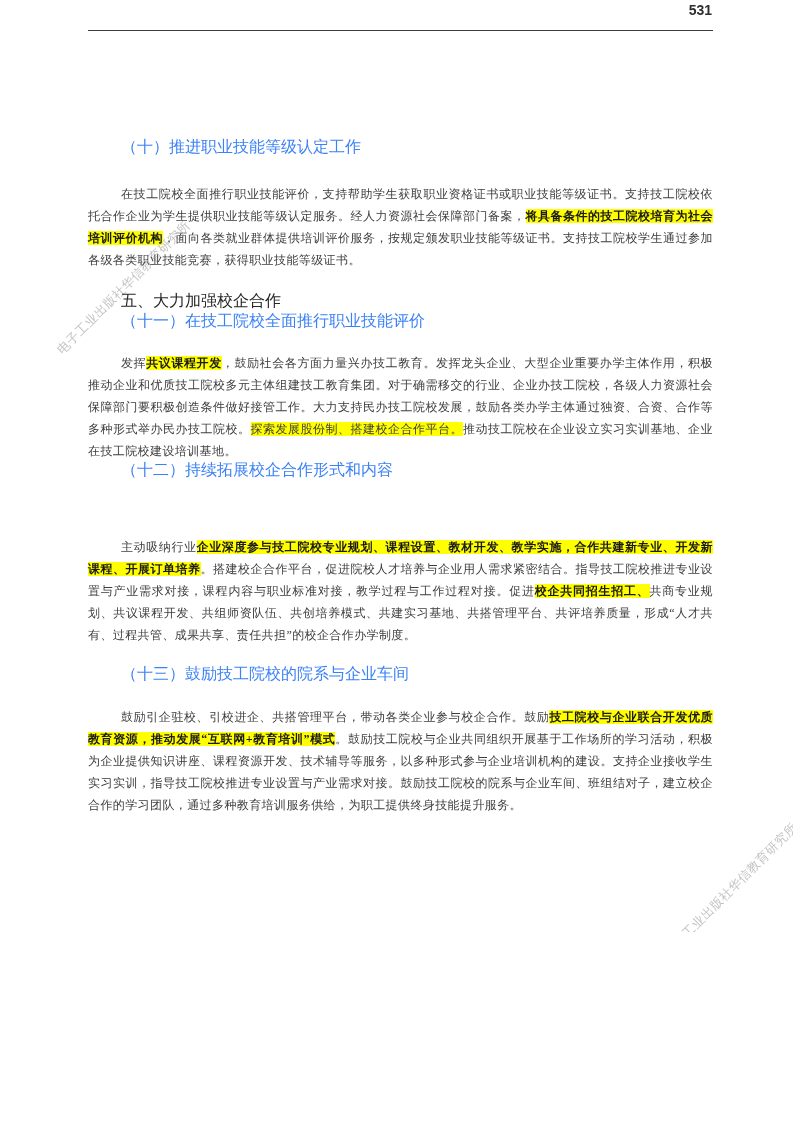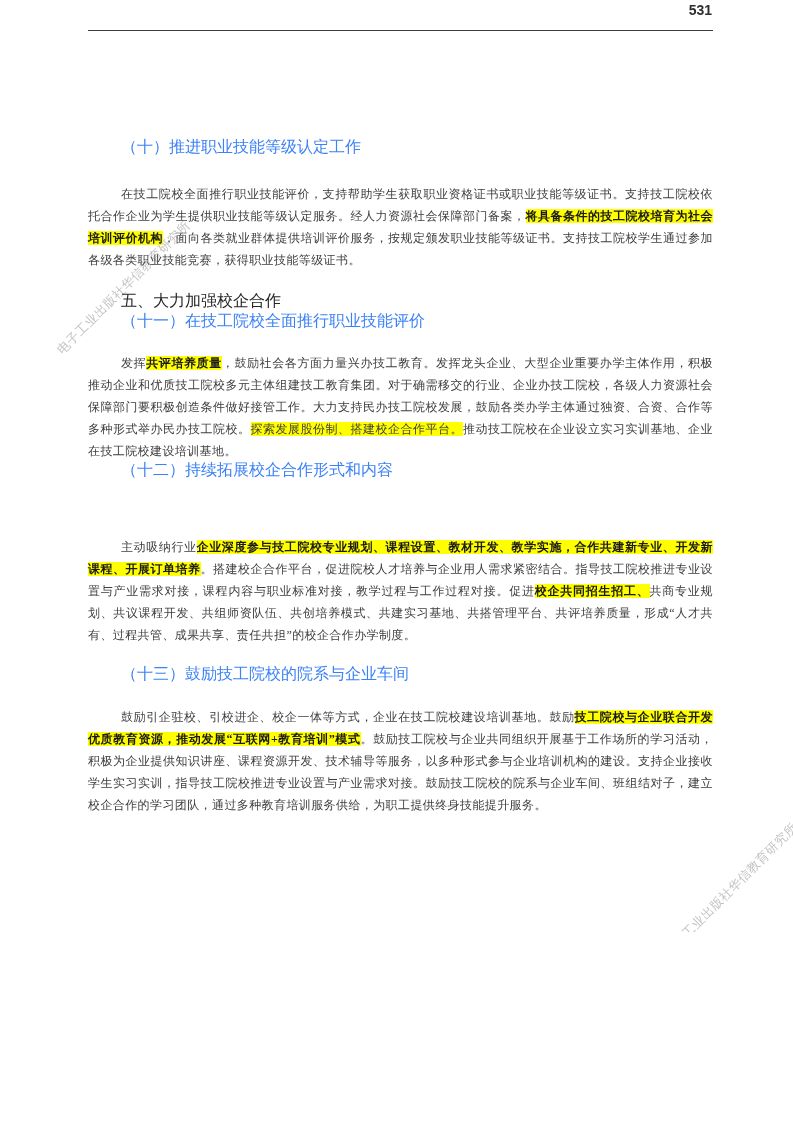--- a/index.html
+++ b/index.html
@@ -59,22 +59,22 @@
 
   <div class="watermark wm-left">电子工业出版社华信教育研究所</div>
   <div class="watermark wm-right">电子工业出版社华信教育研究所</div>
 
   <div class="content">
     <h3 class="sub" style="top:137px">（十）推进职业技能等级认定工作</h3>
     <p class="body" style="top:167px"><span class="run-n">在技工院校全面推行职业技能评价，支持帮助学生获取职业资格证书或职业技能等级证书。支持技工院校依托合作企业为学生提供职业技能等级认定服务。经人力资源社会保障部门备案，</span><span class="run-hb">将具备条件的技工院校培育为社会培训评价机构</span><span class="run-n">，面向各类就业群体提供培训评价服务，按规定颁发职业技能等级证书。支持技工院校学生通过参加各级各类职业技能竞赛，获得职业技能等级证书。</span></p>
 
     <h2 class="sec" style="top:291px">五、大力加强校企合作</h2>
     <h3 class="sub" style="top:311px">（十一）在技工院校全面推行职业技能评价</h3>
-    <p class="body" style="top:336px"><span class="run-n">发挥</span><span class="run-hb">共评培养质量</span><span class="run-n">，鼓励社会各方面力量兴办技工教育。发挥龙头企业、大型企业重要办学主体作用，积极推动企业和优质技工院校多元主体组建技工教育集团。对于确需移交的行业、企业办技工院校，各级人力资源社会保障部门要积极创造条件做好接管工作。大力支持民办技工院校发展，鼓励各类办学主体通过独资、合资、合作等多种形式举办民办技工院校。</span><span class="run-hl">探索发展股份制、搭建校企合作平台。</span><span class="run-n">推动技工院校在企业设立实习实训基地、企业在技工院校建设培训基地。</span></p>
+    <p class="body" style="top:336px"><span class="run-n">发挥</span><span class="run-hb">共议课程开发</span><span class="run-n">，鼓励社会各方面力量兴办技工教育。发挥龙头企业、大型企业重要办学主体作用，积极推动企业和优质技工院校多元主体组建技工教育集团。对于确需移交的行业、企业办技工院校，各级人力资源社会保障部门要积极创造条件做好接管工作。大力支持民办技工院校发展，鼓励各类办学主体通过独资、合资、合作等多种形式举办民办技工院校。</span><span class="run-hl">探索发展股份制、搭建校企合作平台。</span><span class="run-n">推动技工院校在企业设立实习实训基地、企业在技工院校建设培训基地。</span></p>
 
     <h3 class="sub" style="top:460px">（十二）持续拓展校企合作形式和内容</h3>
     <p class="body" style="top:520px"><span class="run-n">主动吸纳行业</span><span class="run-hb">企业深度参与技工院校专业规划、课程设置、教材开发、教学实施，合作共建新专业、开发新课程、开展订单培养</span><span class="run-n">。搭建校企合作平台，促进院校人才培养与企业用人需求紧密结合。指导技工院校推进专业设置与产业需求对接，课程内容与职业标准对接，教学过程与工作过程对接。促进</span><span class="run-hb">校企共同招生招工、</span><span class="run-n">共商专业规划、共议课程开发、共组师资队伍、共创培养模式、共建实习基地、共搭管理平台、共评培养质量，形成“人才共有、过程共管、成果共享、责任共担”的校企合作办学制度。</span></p>
 
     <h3 class="sub" style="top:664px">（十三）鼓励技工院校的院系与企业车间</h3>
-    <p class="body" style="top:690px"><span class="run-n">鼓励引企驻校、引校进企、校企一体等方式，企业在技工院校建设培训基地。鼓励</span><span class="run-hb">技工院校与企业联合开发优质教育资源，推动发展“互联网+教育培训”模式</span><span class="run-n">。鼓励技工院校与企业共同组织开展基于工作场所的学习活动，积极为企业提供知识讲座、课程资源开发、技术辅导等服务，以多种形式参与企业培训机构的建设。支持企业接收学生实习实训，指导技工院校推进专业设置与产业需求对接。鼓励技工院校的院系与企业车间、班组结对子，建立校企合作的学习团队，通过多种教育培训服务供给，为职工提供终身技能提升服务。</span></p>
+    <p class="body" style="top:690px"><span class="run-n">鼓励引企驻校、引校进企、共搭管理平台，带动各类企业参与校企合作。鼓励</span><span class="run-hb">技工院校与企业联合开发优质教育资源，推动发展“互联网+教育培训”模式</span><span class="run-n">。鼓励技工院校与企业共同组织开展基于工作场所的学习活动，积极为企业提供知识讲座、课程资源开发、技术辅导等服务，以多种形式参与企业培训机构的建设。支持企业接收学生实习实训，指导技工院校推进专业设置与产业需求对接。鼓励技工院校的院系与企业车间、班组结对子，建立校企合作的学习团队，通过多种教育培训服务供给，为职工提供终身技能提升服务。</span></p>
   </div>
 
 </div>
 
 </body></html>

